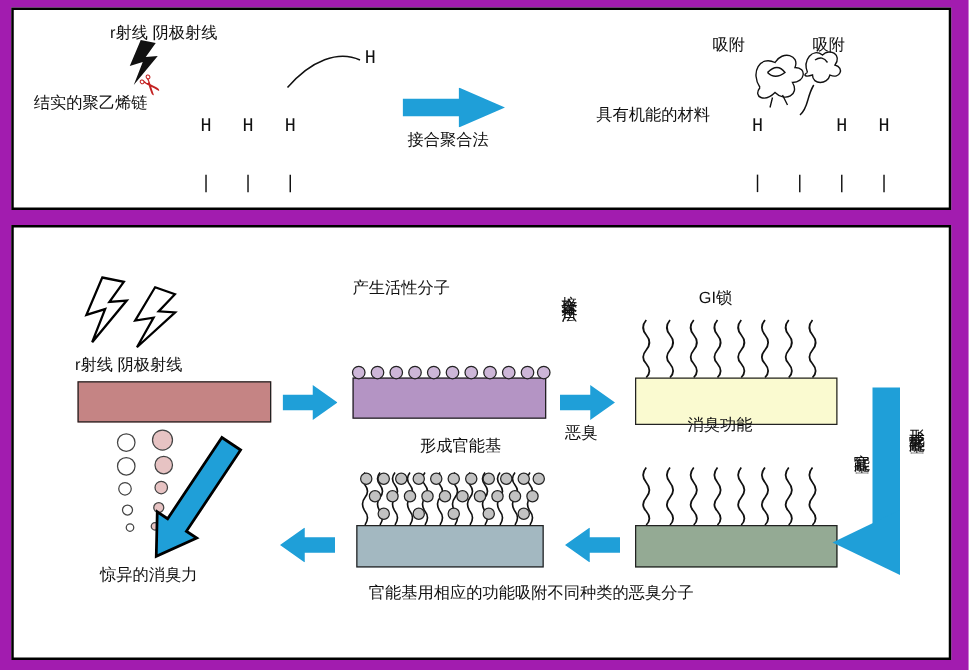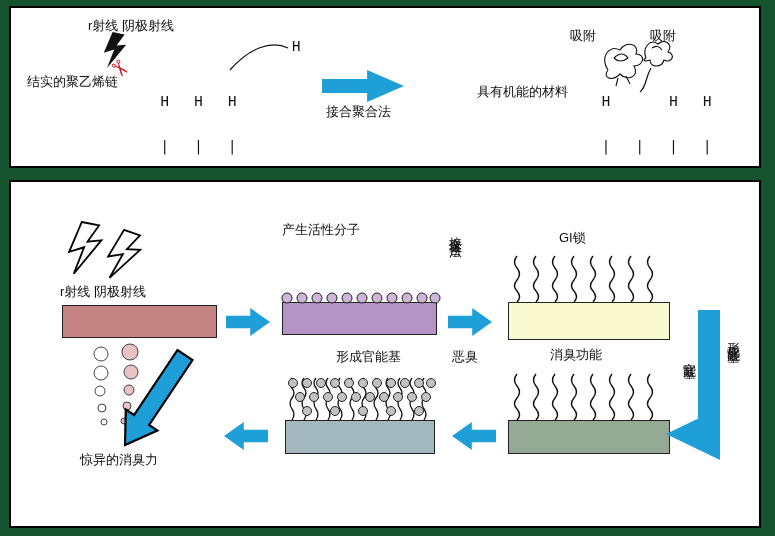--- a/index.html
+++ b/index.html
@@ -1,16 +1,16 @@
 <!DOCTYPE html>
 <html><head>
 <meta charset="utf-8">
 <style>
   html,body{margin:0;padding:0;background:#fff;}
-  .page{position:relative;width:775px;height:536px;background:#14532d;overflow:hidden;
+  .page{position:relative;width:775px;height:536px;background:#a21caf;overflow:hidden;
         font-family:"Liberation Sans",sans-serif;color:#111;}
   .panel{position:absolute;border:2px solid #000;background:#fff;box-sizing:border-box;}
   .panel.top{left:9px;top:6px;width:752px;height:162px;}
   .panel.bottom{left:9px;top:180px;width:752px;height:348px;}
   .lbl{position:absolute;font-size:13px;white-space:nowrap;line-height:16px;}
   .vlbl{position:absolute;font-size:13px;writing-mode:vertical-rl;text-orientation:upright;
         letter-spacing:2px;white-space:nowrap;}
   .chain{position:absolute;font-family:"DejaVu Sans Mono",monospace;font-size:14px;
          line-height:15px;white-space:pre;}
   .chain div{white-space:pre;}
@@ -213,21 +213,22 @@
 
       <g>
         <polygon points="166.5,168 123.1,233 114.8,227.5 114,263 146.4,248.5 138.1,243 181.5,178" fill="#1f9fd8" stroke="#000" stroke-width="2.2"></polygon>
       </g>
     </svg>
 
     <div class="lbl" style="left:49px;top:102px">r射线 阴极射线</div>
     <div class="lbl" style="left:271px;top:40px">产生活性分子</div>
     <div class="vlbl" style="left:435px;top:44px">接合聚合法</div>
     <div class="lbl" style="left:548px;top:48px">GI锁</div>
-    <div class="lbl" style="left:539px;top:165px">消臭功能</div>
+    <div class="lbl" style="left:539px;top:150px">消臭功能</div>
     <div class="vlbl" style="left:669px;top:170px">官能基</div>
     <div class="vlbl" style="left:713px;top:150px">形成官能基</div>
     <div class="lbl" style="left:325px;top:167px">形成官能基</div>
-    <div class="lbl" style="left:441px;top:167px">恶臭</div>
+    <div class="lbl" style="left:441px;top:156px">恶臭</div>
     <div class="lbl" style="left:69px;top:270px">惊异的消臭力</div>
+    <div class="lbl" style="left:284px;top:284px">官能基用相应的功能吸附不同种类的恶臭分子</div>
   </section>
 
 </div>
 
 </body></html>

